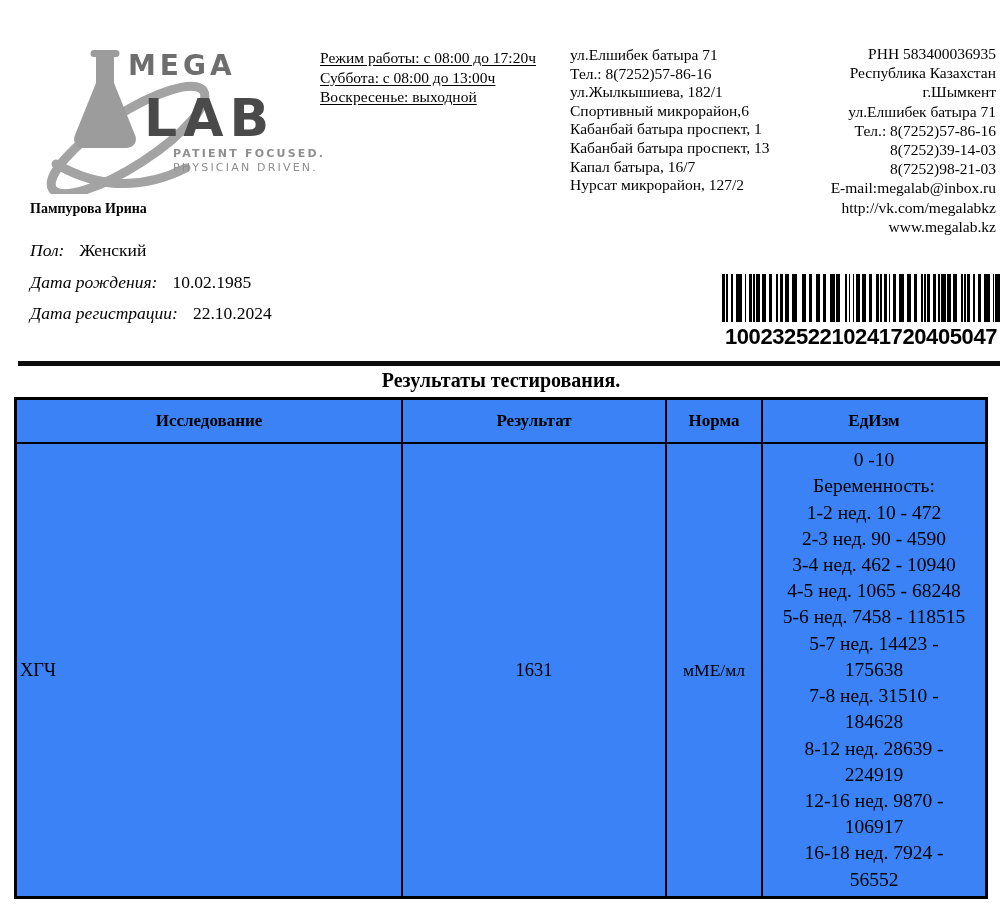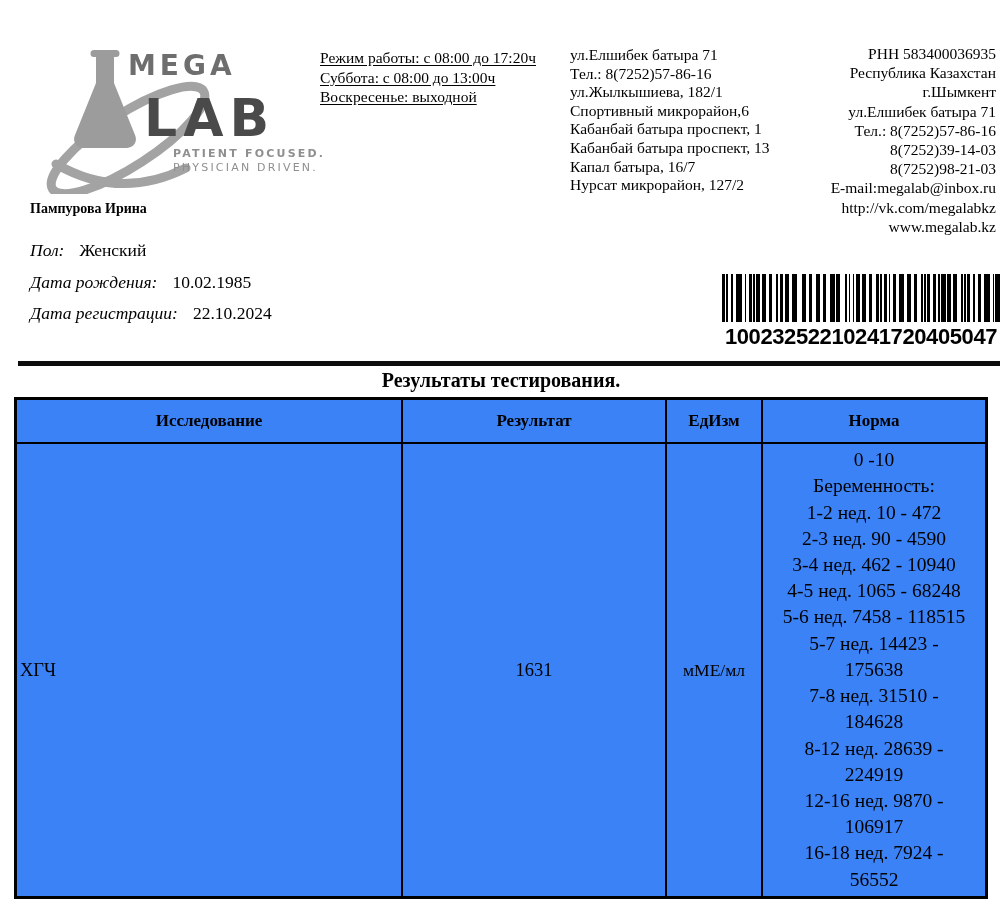--- a/index.html
+++ b/index.html
@@ -239,22 +239,22 @@
     <div class="barcode-number">10023252210241720405047</div>
   </div>
 
   <div class="divider"></div>
   <div class="results-title">Результаты тестирования.</div>
 
   <div class="results-table">
     <div class="tr head">
       <div class="th">Исследование</div>
       <div class="th">Результат</div>
+      <div class="th">Норма</div>
       <div class="th">ЕдИзм</div>
-      <div class="th">Норма</div>
     </div>
     <div class="tr body">
       <div class="td test">ХГЧ</div>
       <div class="td result">1631</div>
       <div class="td unit">мМЕ/мл</div>
       <div class="td norm">
           <div>0 -10</div>
           <div>Беременность:</div>
           <div>1-2 нед. 10 - 472</div>
           <div>2-3 нед. 90 - 4590</div>

